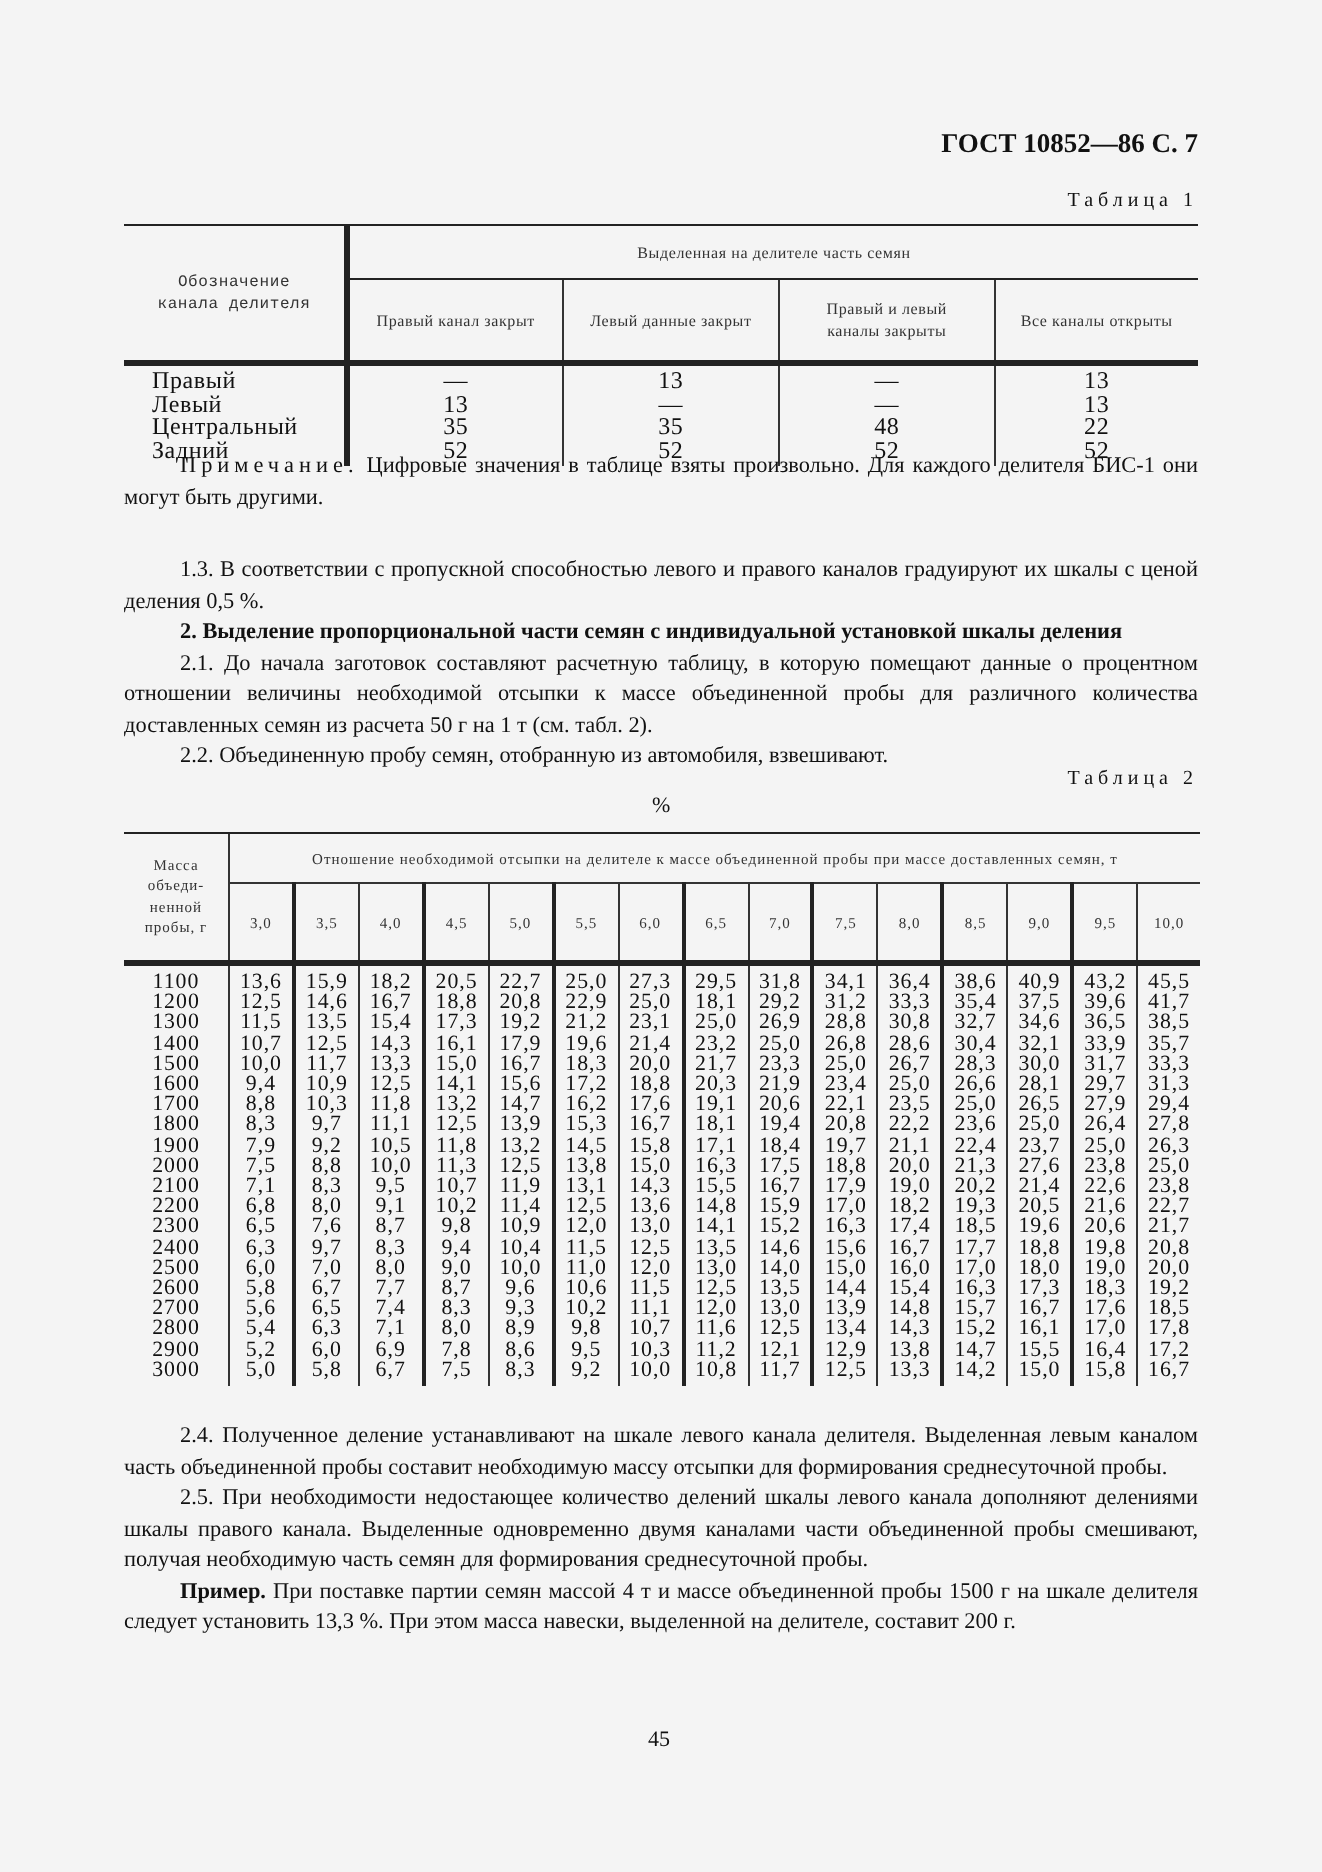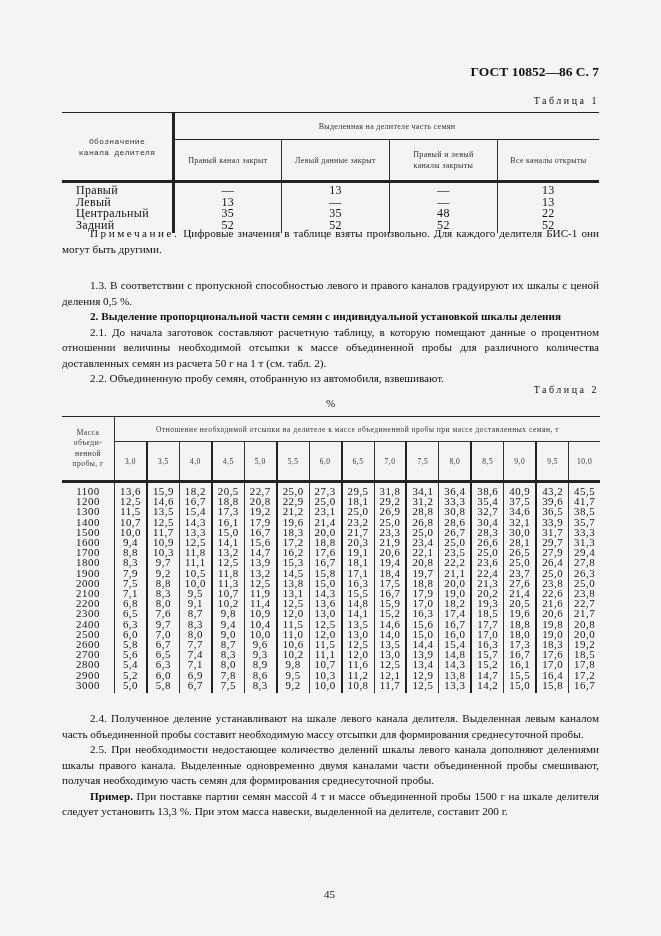--- a/index.html
+++ b/index.html
@@ -60,21 +60,21 @@
   .t2 .col-h { height: 36px; border-left: 1px solid #333; }
   .t2 .col-h.thick { border-left: 2.5px solid #222; }
   .t2 thead tr:last-child th, .t2 thead .rowh { border-bottom: 3px solid #222; }
   .t2 td { font-size: 10.9px; line-height: 10.2px; text-align: center; padding: 0; }
   .t2 td.mass { text-align: center; }
   .t2 td.v { border-left: 1px solid #333; }
   .t2 td.v.thick { border-left: 2.5px solid #222; }
   .t2 tbody tr:first-child td { padding-top: 3px; }
   .t2 tbody tr:last-child td { padding-bottom: 3px; }
 
-  .page-number { position: absolute; left: 324px; top: 888px; font-size: 11px; }
+  .page-number { position: absolute; left: 324px; top: 864px; font-size: 11px; }
 </style>
 </head>
 <body>
 
 <div class="page-header">ГОСТ 10852—86 С. 7</div>
 
 <div class="table-caption spaced" style="top:95px;">Таблица 1</div>
 <table class="t1">
   <thead>
     <tr class="top">

